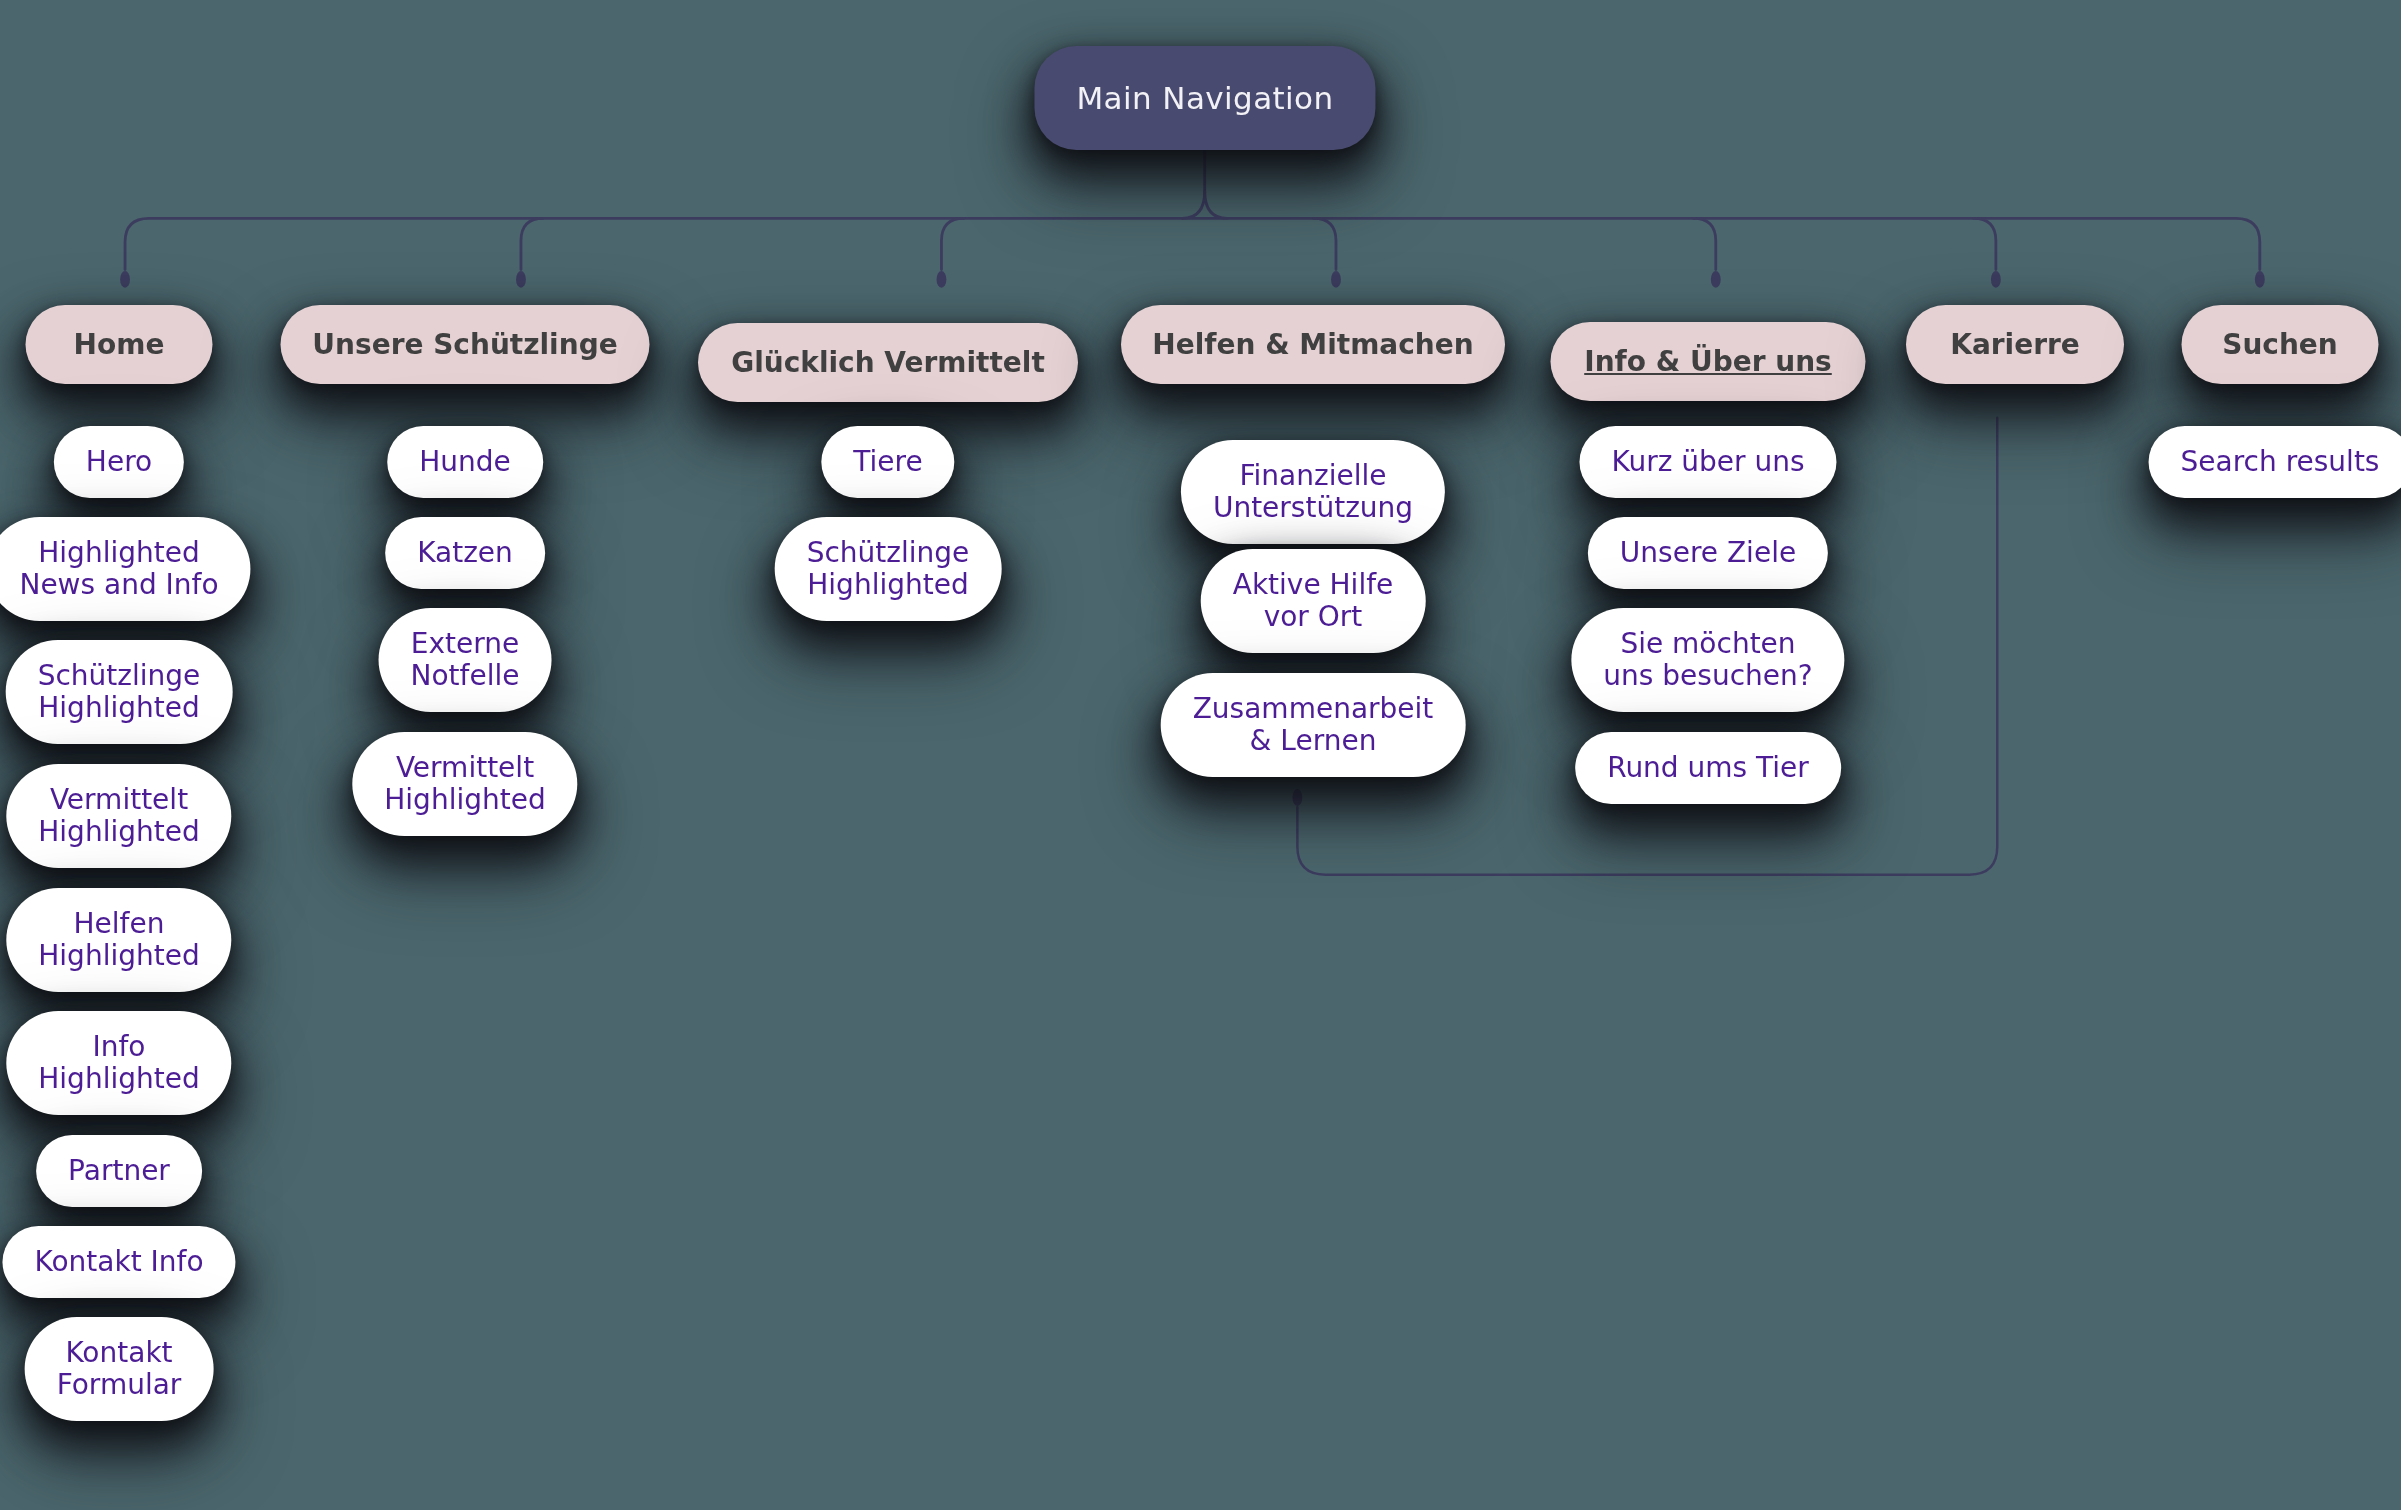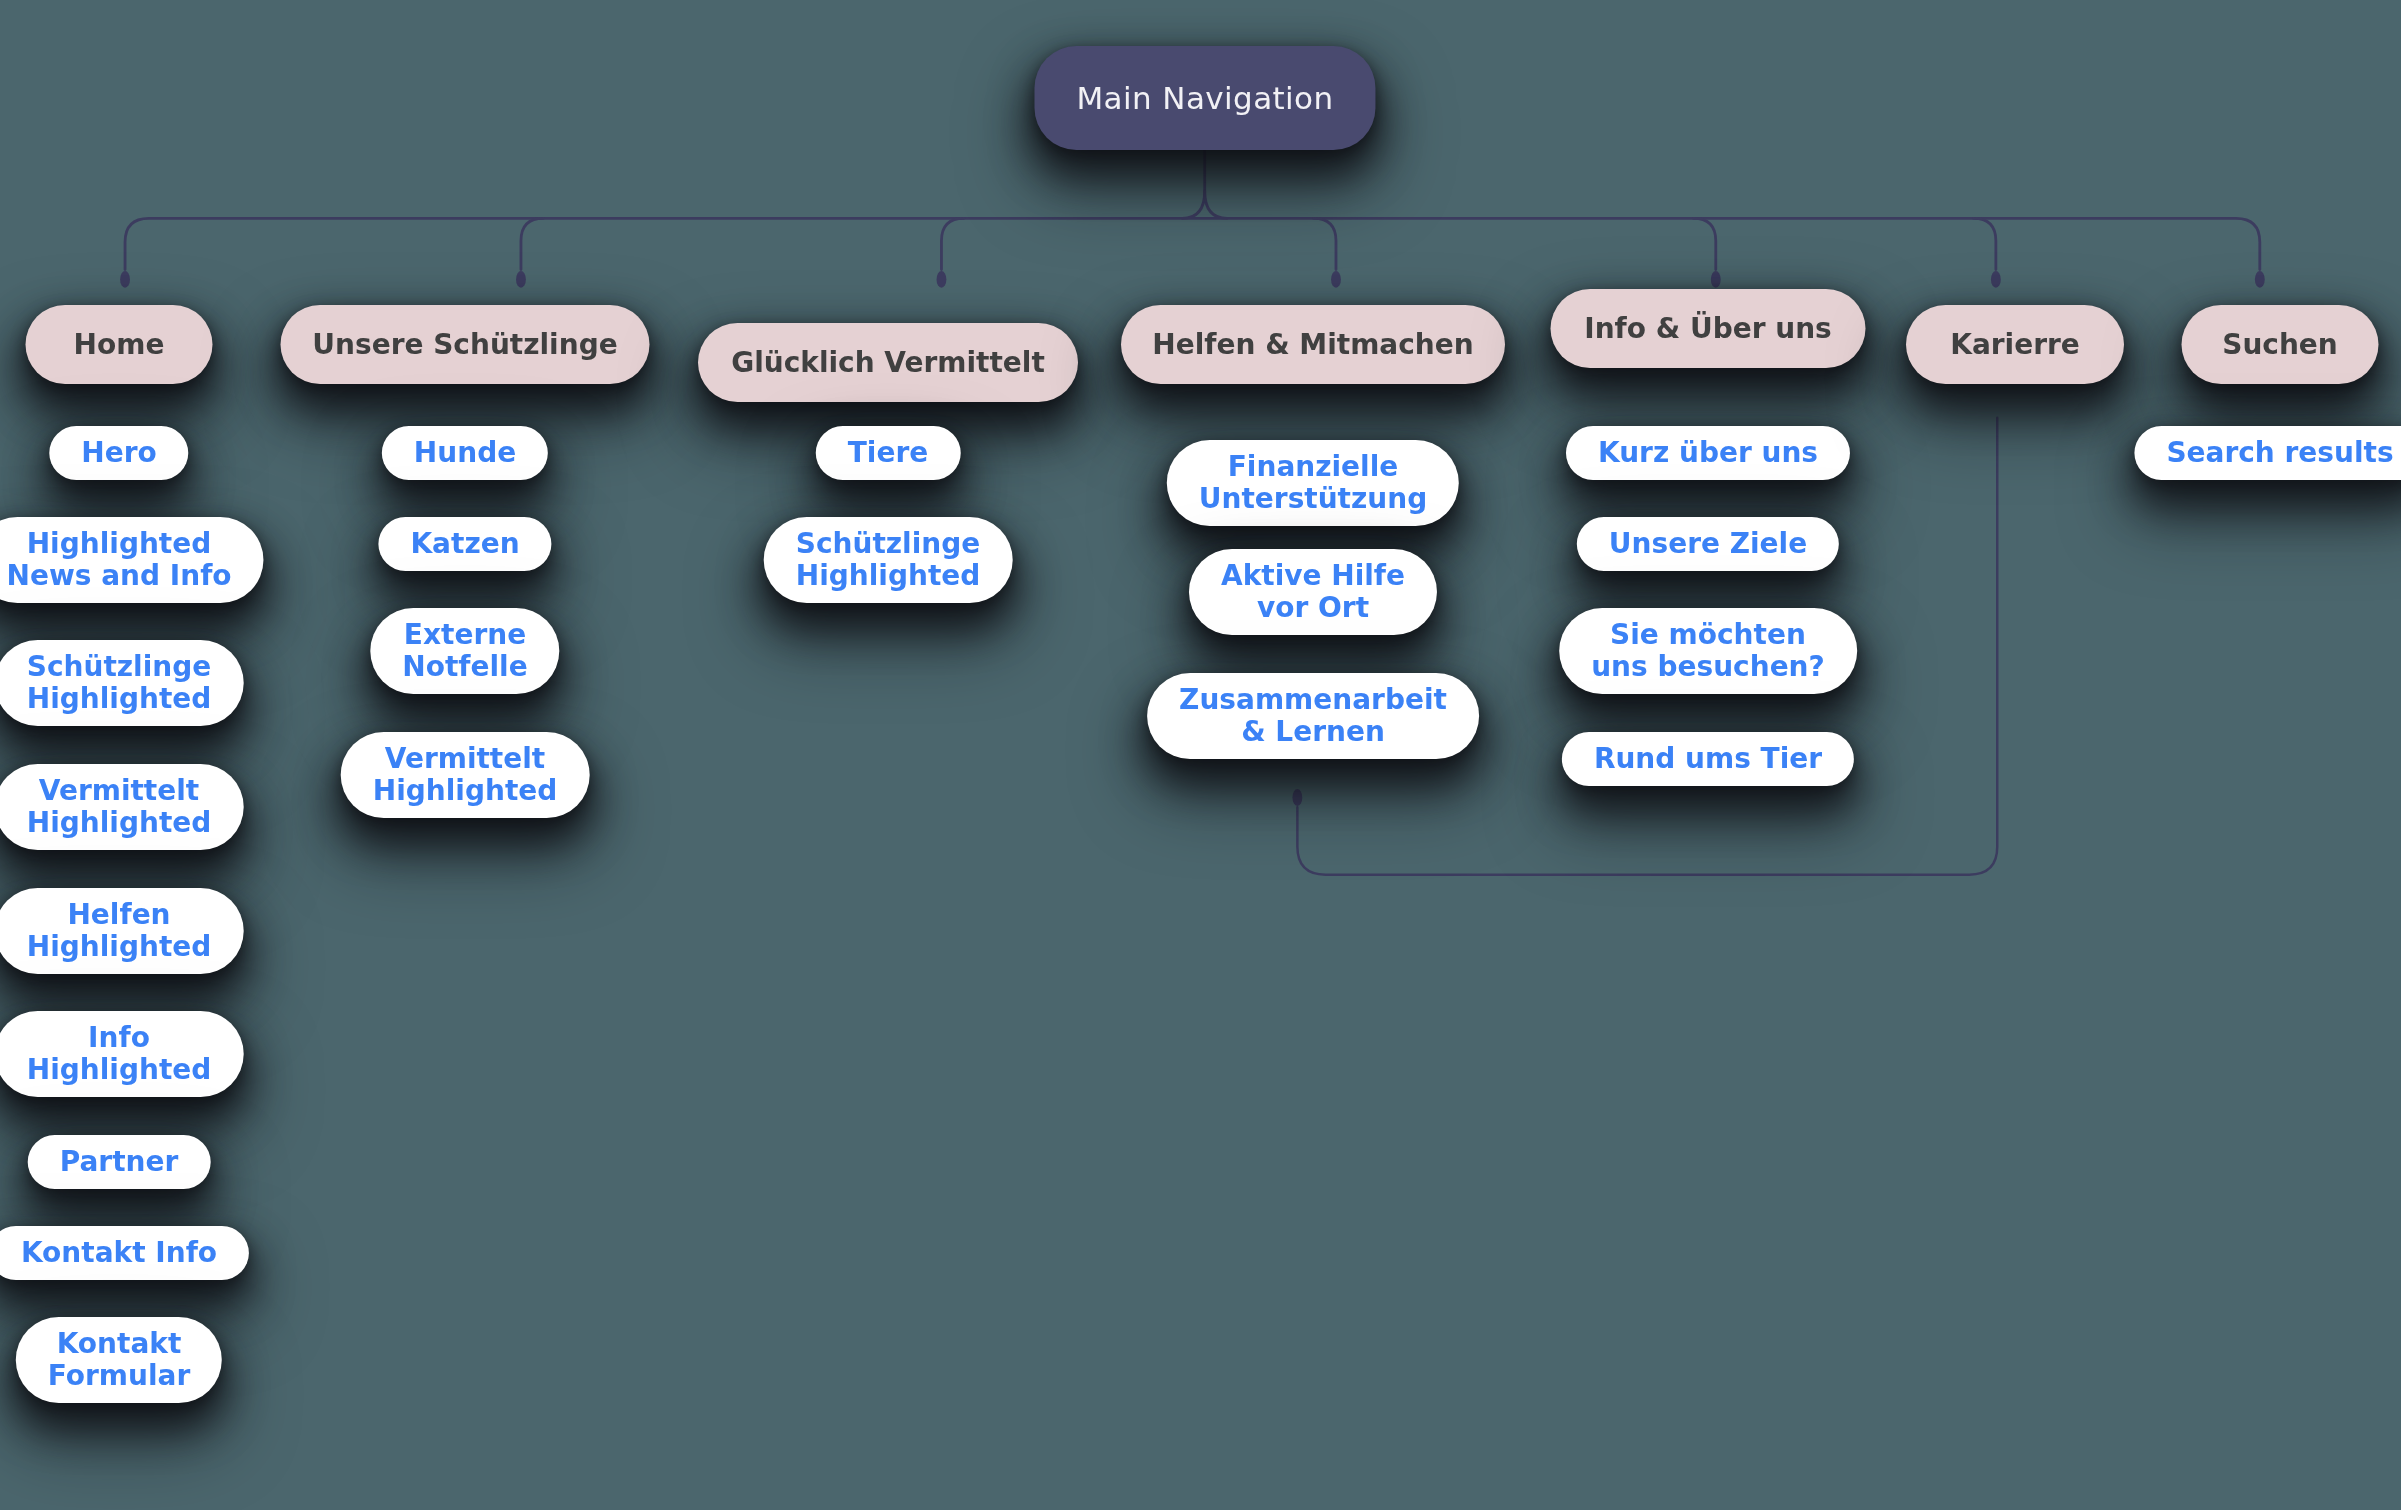--- a/index.html
+++ b/index.html
@@ -19,22 +19,22 @@
   .root-node{
     background:#494a6f;color:#f2f1f5;border-radius:42px;
     height:104px;min-width:319px;padding:4px 42px;font-size:31px;font-weight:400;
     letter-spacing:0.4px;
   }
   .section-node{
     background:#e5d1d3;color:#404040;border-radius:40px;
     height:79px;padding:0 29.5px;font-size:28px;font-weight:bold;
   }
   .page-node{
-    background:#ffffff;color:#3b82f6;border-radius:56px;
-    padding:11px 32px;font-size:28px;font-weight:700;
+    background:#ffffff;color:#4c1d95;border-radius:56px;
+    padding:20px 32px;font-size:28px;font-weight:400;
   }
 </style>
 </head>
 <body>
 
 <div class="canvas">
   <svg class="connector-layer" width="2401" height="1510" viewBox="0 0 3420 2151">
       <path d="M 1716 214 V 272 Q 1716 311 1684 311" fill="none" stroke="#3c3c5f" stroke-width="4" stroke-linecap="round"></path>
       <path d="M 1716 272 Q 1716 311 1748 311" fill="none" stroke="#3c3c5f" stroke-width="4" stroke-linecap="round"></path>
       <path d="M 178 384 V 345 Q 178 311 212 311 H 3185 Q 3219 311 3219 345 V 384" fill="none" stroke="#3c3c5f" stroke-width="4" stroke-linecap="round"></path>
@@ -128,21 +128,21 @@
       <span class="line">Unterstützung</span>
     </div>
     <div class="node page-node" style="left: 1313px; top: 549px;">
       <span class="line">Aktive Hilfe</span>
       <span class="line">vor Ort</span>
     </div>
     <div class="node page-node" style="left: 1313px; top: 673px;">
       <span class="line">Zusammenarbeit</span>
       <span class="line">&amp; Lernen</span>
     </div>
-    <div class="node section-node" style="left: 1708px; top: 289px; min-width: 315px;">
+    <div class="node section-node" style="left: 1708px; top: 322px; min-width: 315px; text-decoration: underline;">
       <span class="line">Info &amp; Über uns</span>
     </div>
     <div class="node page-node" style="left: 1708px; top: 426px;">
       <span class="line">Kurz über uns</span>
     </div>
     <div class="node page-node" style="left: 1708px; top: 517px;">
       <span class="line">Unsere Ziele</span>
     </div>
     <div class="node page-node" style="left: 1708px; top: 608px;">
       <span class="line">Sie möchten</span>

